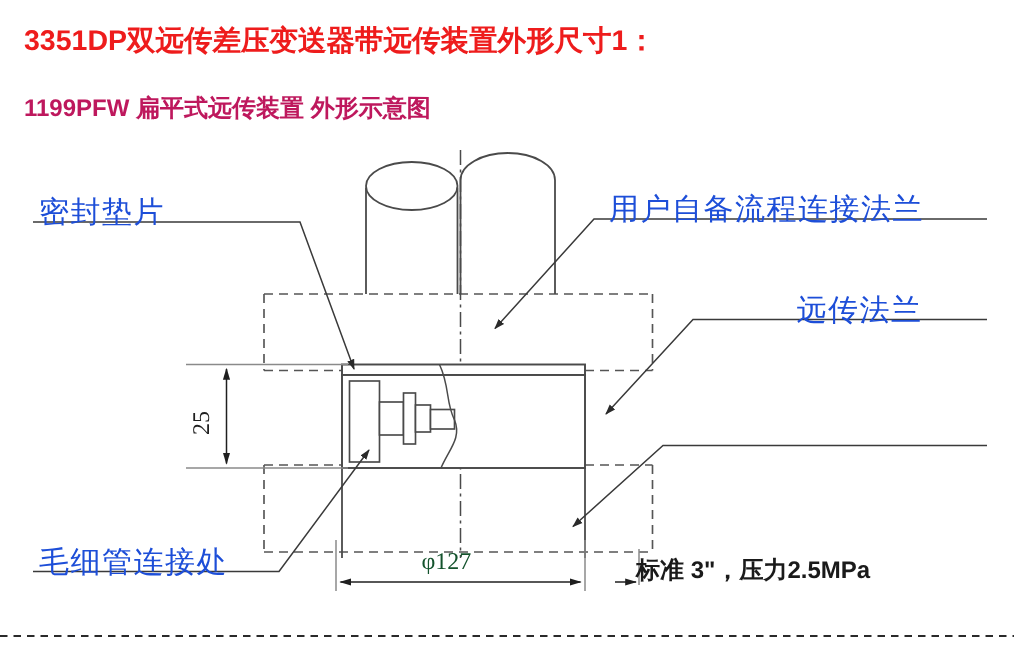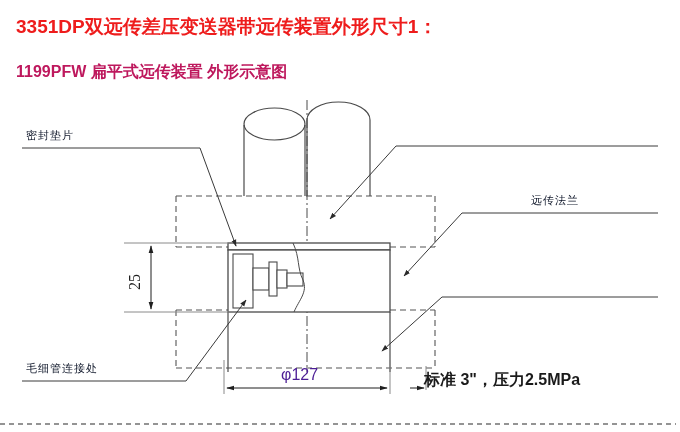--- a/index.html
+++ b/index.html
@@ -49,30 +49,30 @@
     top: 370px;
     font-family: "Liberation Sans", sans-serif;
     font-size: 16px;
     font-weight: bold;
     color: #1a1a1a;
     white-space: nowrap;
   }
   .lbl {
     position: absolute;
     font-family: Liberation Serif, serif;
-    font-size: 11px;
-    color: #0f172a;
+    font-size: 20px;
+    color: #1d4ed8;
     white-space: nowrap;
     letter-spacing: 1px;
   }
   .dim-text {
     position: absolute;
-    font-family: Liberation Sans, sans-serif;
-    font-size: 16px;
-    color: #4c1d95;
+    font-family: Liberation Serif, serif;
+    font-size: 16px;
+    color: #14532d;
     white-space: nowrap;
   }
   .dim-vert {
     position: absolute;
     font-family: "Liberation Serif", serif;
     font-size: 16px;
     color: #1f1f1f;
     white-space: nowrap;
     transform: rotate(-90deg);
     transform-origin: left top;
@@ -182,20 +182,21 @@
 
     <g>
       <path d="M0,424 L680,424" stroke="#2a2a2a" stroke-width="1.2" stroke-dasharray="5,4" fill="none"></path>
     </g>
   </svg>
 
   <div class="lbl" style="left:26px; top:128px;">密封垫片</div>
 
   <div class="lbl" style="left:26px; top:361px;">毛细管连接处</div>
 
+  <div class="lbl" style="left:406px; top:126px;">用户自备流程连接法兰</div>
 
   <div class="lbl" style="left:531px; top:193px;">远传法兰</div>
 
 
   <div class="dim-vert" style="left:126px; top:290px;">25</div>
 
   <div class="dim-text" style="left:281px; top:366px;">φ127</div>
 
   <div class="note-bold">标准 3"，压力2.5MPa</div>
 

